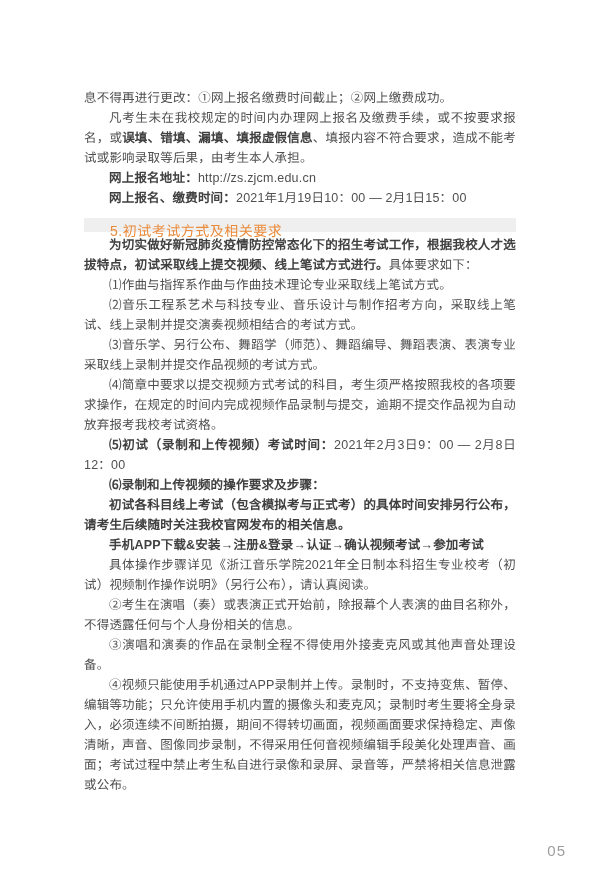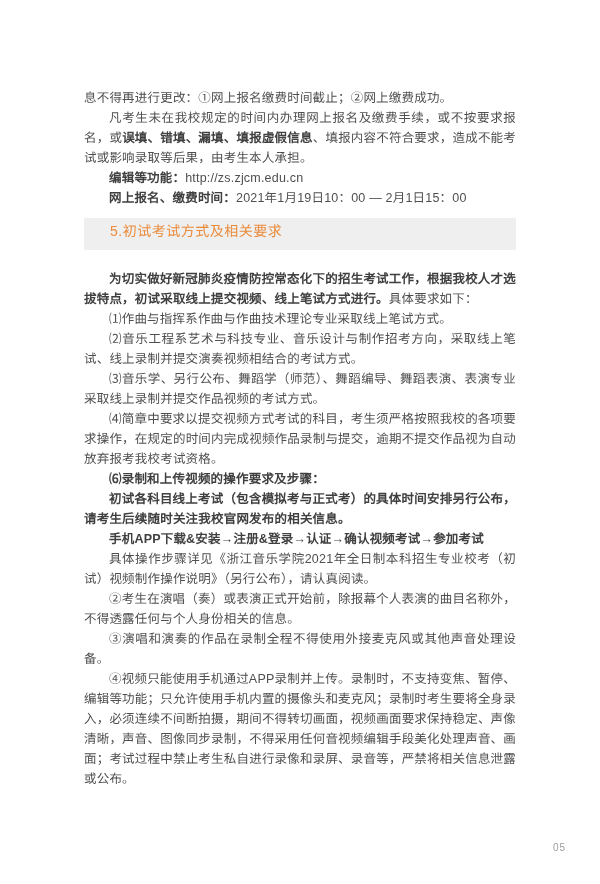--- a/index.html
+++ b/index.html
@@ -34,64 +34,65 @@
   }
   b, .bold {
     font-weight: 700;
     color: #404040;
   }
   .sec-heading {
     background: #efefef;
     color: #ea8b3c;
     font-size: 14px;
     line-height: 26px;
-    height: 32px;
-    margin: 10px 0 19px 0;
+    height: 14px;
+    margin: 10px 0 3px 0;
     padding-left: 26px;
     text-align: left;
     letter-spacing: 0.5px;
   }
   .underlined {
     text-underline-offset: 3px;
     text-decoration-thickness: 1px;
   }
   .page-number {
     position: absolute;
     right: 34px;
     top: 842px;
     color: #9e9e9e;
-    font-size: 10px;
+    font-size: 15px;
     letter-spacing: 1px;
   }
 </style>
 </head>
 <body>
 
 <div class="doc-body">
 
   <p>息不得再进行更改：①网上报名缴费时间截止；②网上缴费成功。</p>
 
   <p class="indent"><span>凡考生未在我校规定的时间内办理网上报名及缴费手续，或不按要求报名，或</span><b>误填、错填、漏填、填报虚假信息</b><span>、填报内容不符合要求，造成不能考试或影响录取等后果，由考生本人承担。</span></p>
 
-  <p class="indent"><b>编辑等功能：</b><span>http://zs.zjcm.edu.cn</span></p>
+  <p class="indent"><b>网上报名地址：</b><span>http://zs.zjcm.edu.cn</span></p>
 
   <p class="indent"><b>网上报名、缴费时间：</b><span>2021年1月19日10：00 — 2月1日15：00</span></p>
 
   <div class="sec-heading">5.初试考试方式及相关要求</div>
 
   <p class="indent"><b>为切实做好新冠肺炎疫情防控常态化下的招生考试工作，根据我校人才选拔特点，初试采取线上提交视频、线上笔试方式进行。</b><span>具体要求如下：</span></p>
 
   <p class="indent">⑴作曲与指挥系作曲与作曲技术理论专业采取线上笔试方式。</p>
 
   <p class="indent">⑵音乐工程系艺术与科技专业、音乐设计与制作招考方向，采取线上笔试、线上录制并提交演奏视频相结合的考试方式。</p>
 
   <p class="indent">⑶音乐学、另行公布、舞蹈学（师范）、舞蹈编导、舞蹈表演、表演专业采取线上录制并提交作品视频的考试方式。</p>
 
   <p class="indent">⑷简章中要求以提交视频方式考试的科目，考生须严格按照我校的各项要求操作，在规定的时间内完成视频作品录制与提交，逾期不提交作品视为自动放弃报考我校考试资格。</p>
 
+  <p class="indent"><b>⑸初试（录制和上传视频）考试时间：</b><span>2021年2月3日9：00 — 2月8日12：00</span></p>
 
   <p class="indent bold">⑹录制和上传视频的操作要求及步骤：</p>
 
   <p class="indent bold">初试各科目线上考试（包含模拟考与正式考）的具体时间安排另行公布，请考生后续随时关注我校官网发布的相关信息。</p>
 
   <p class="indent bold">手机APP下载&amp;安装→注册&amp;登录→认证→确认视频考试→参加考试</p>
 
   <p class="indent"><span class="underlined">具体操作步骤详见《浙江音乐学院2021年全日制本科招生专业校考（初试）视频制作操作说明》（另行公布），请认真阅读。</span></p>
 
 

